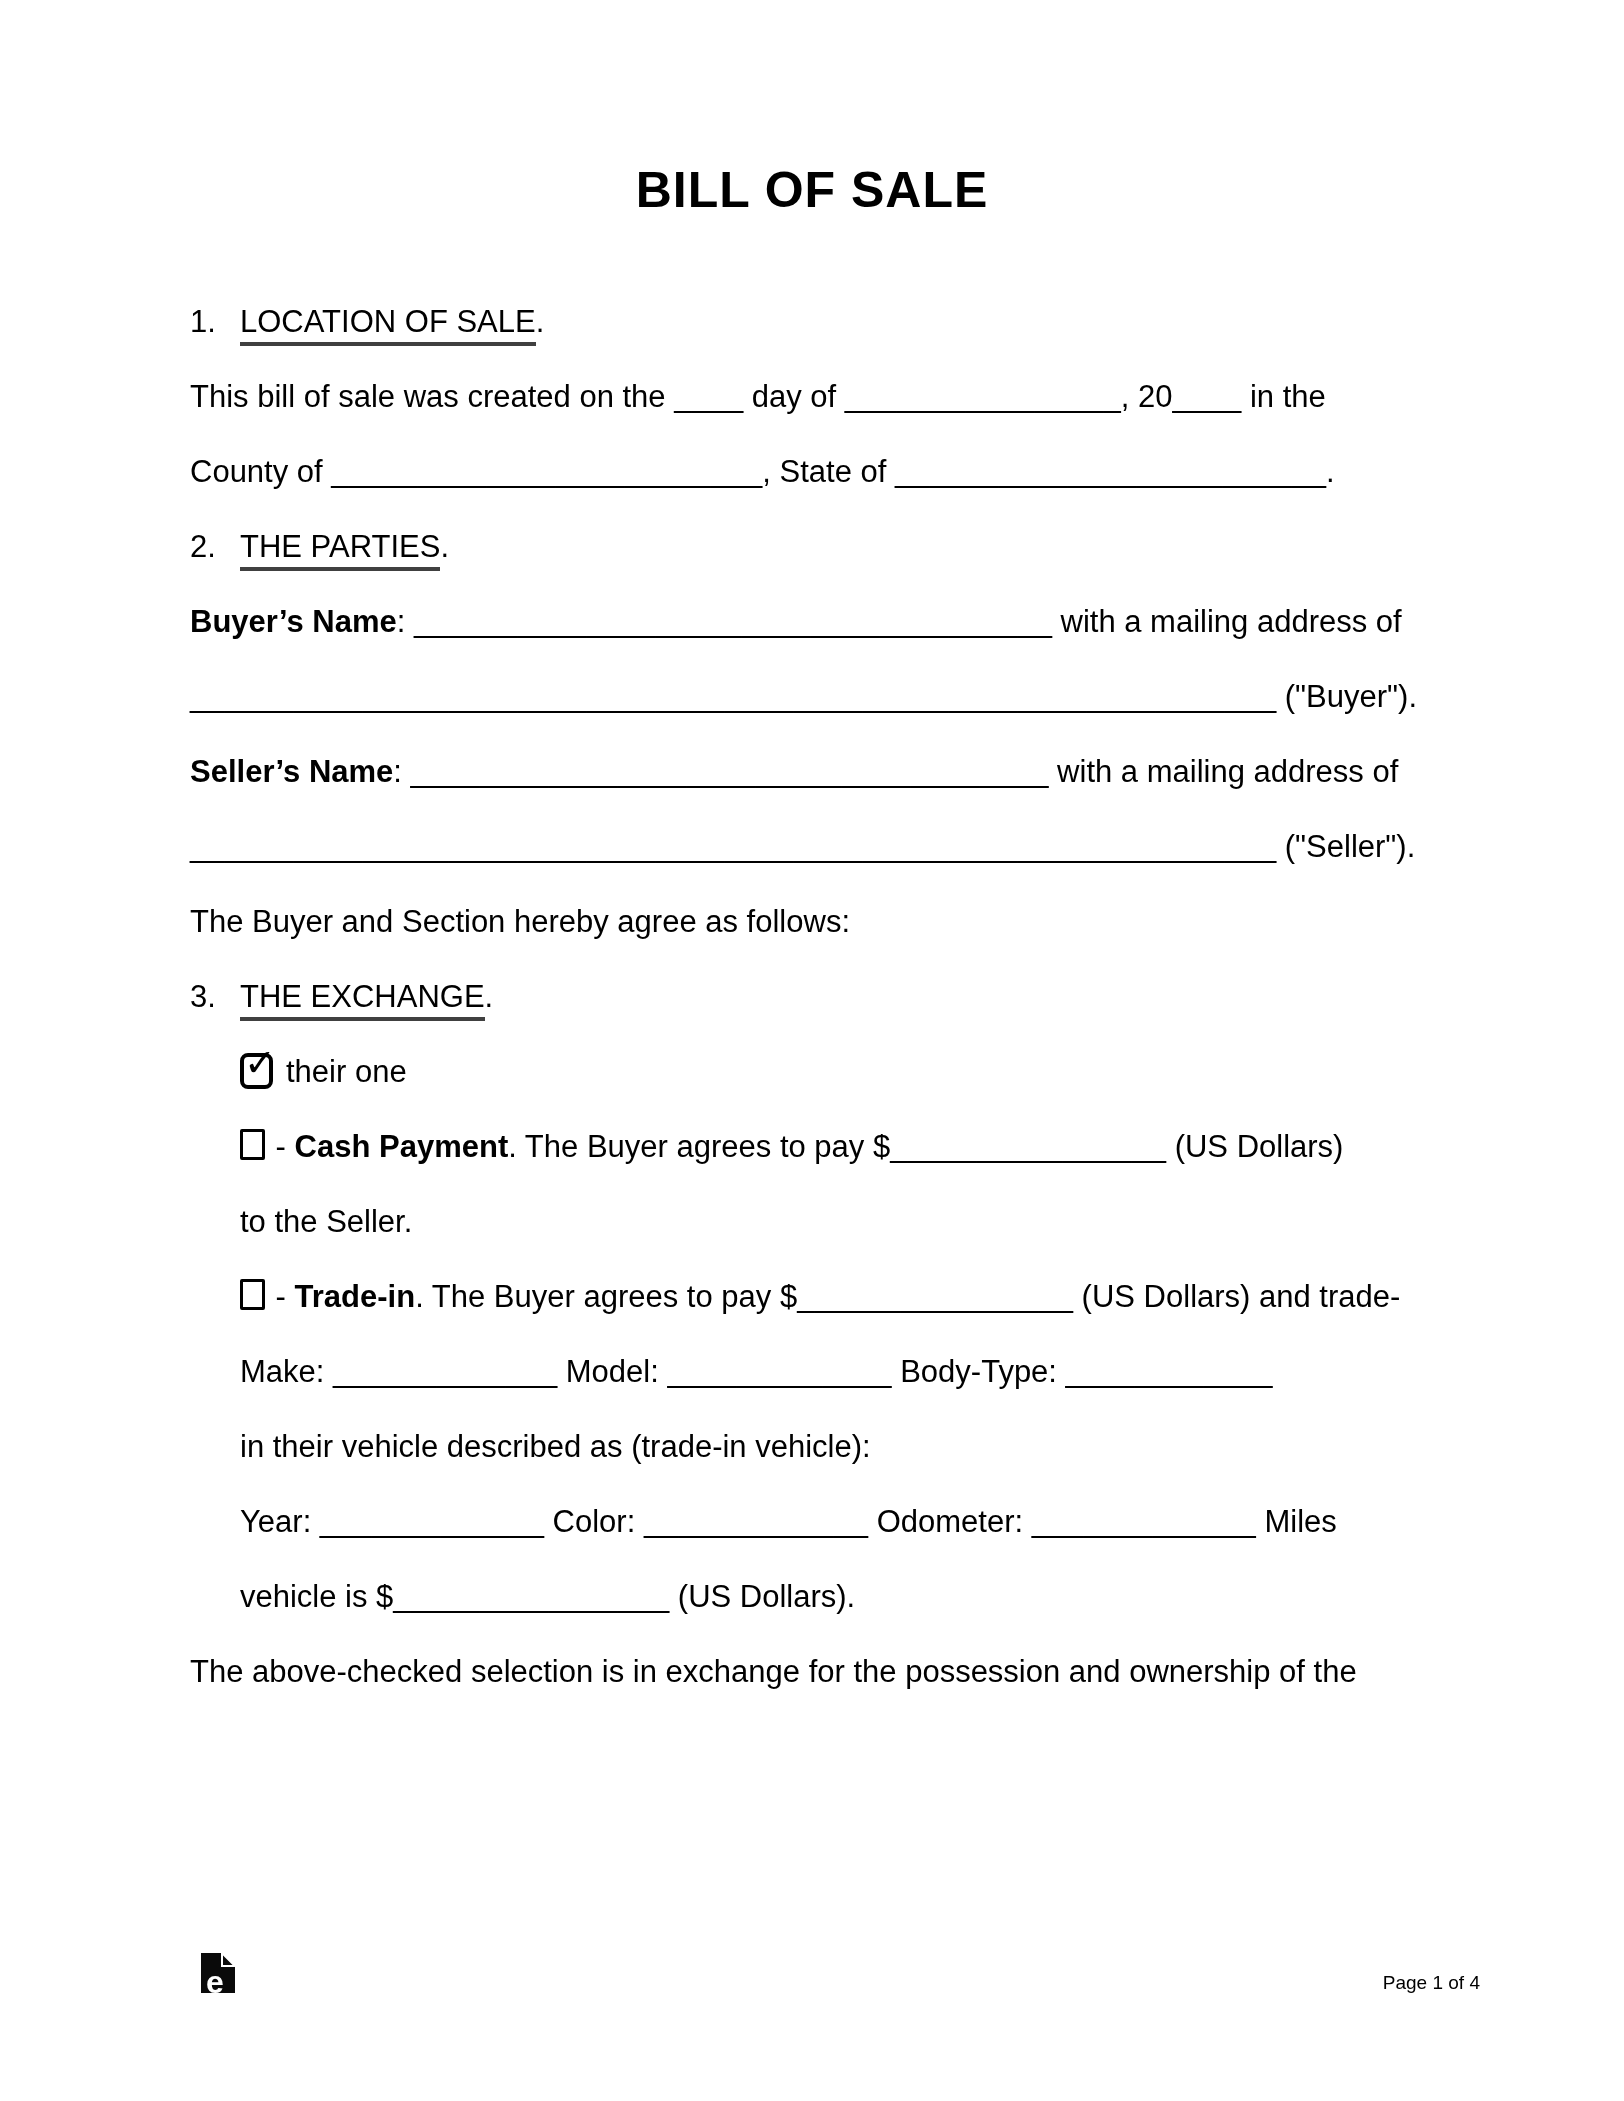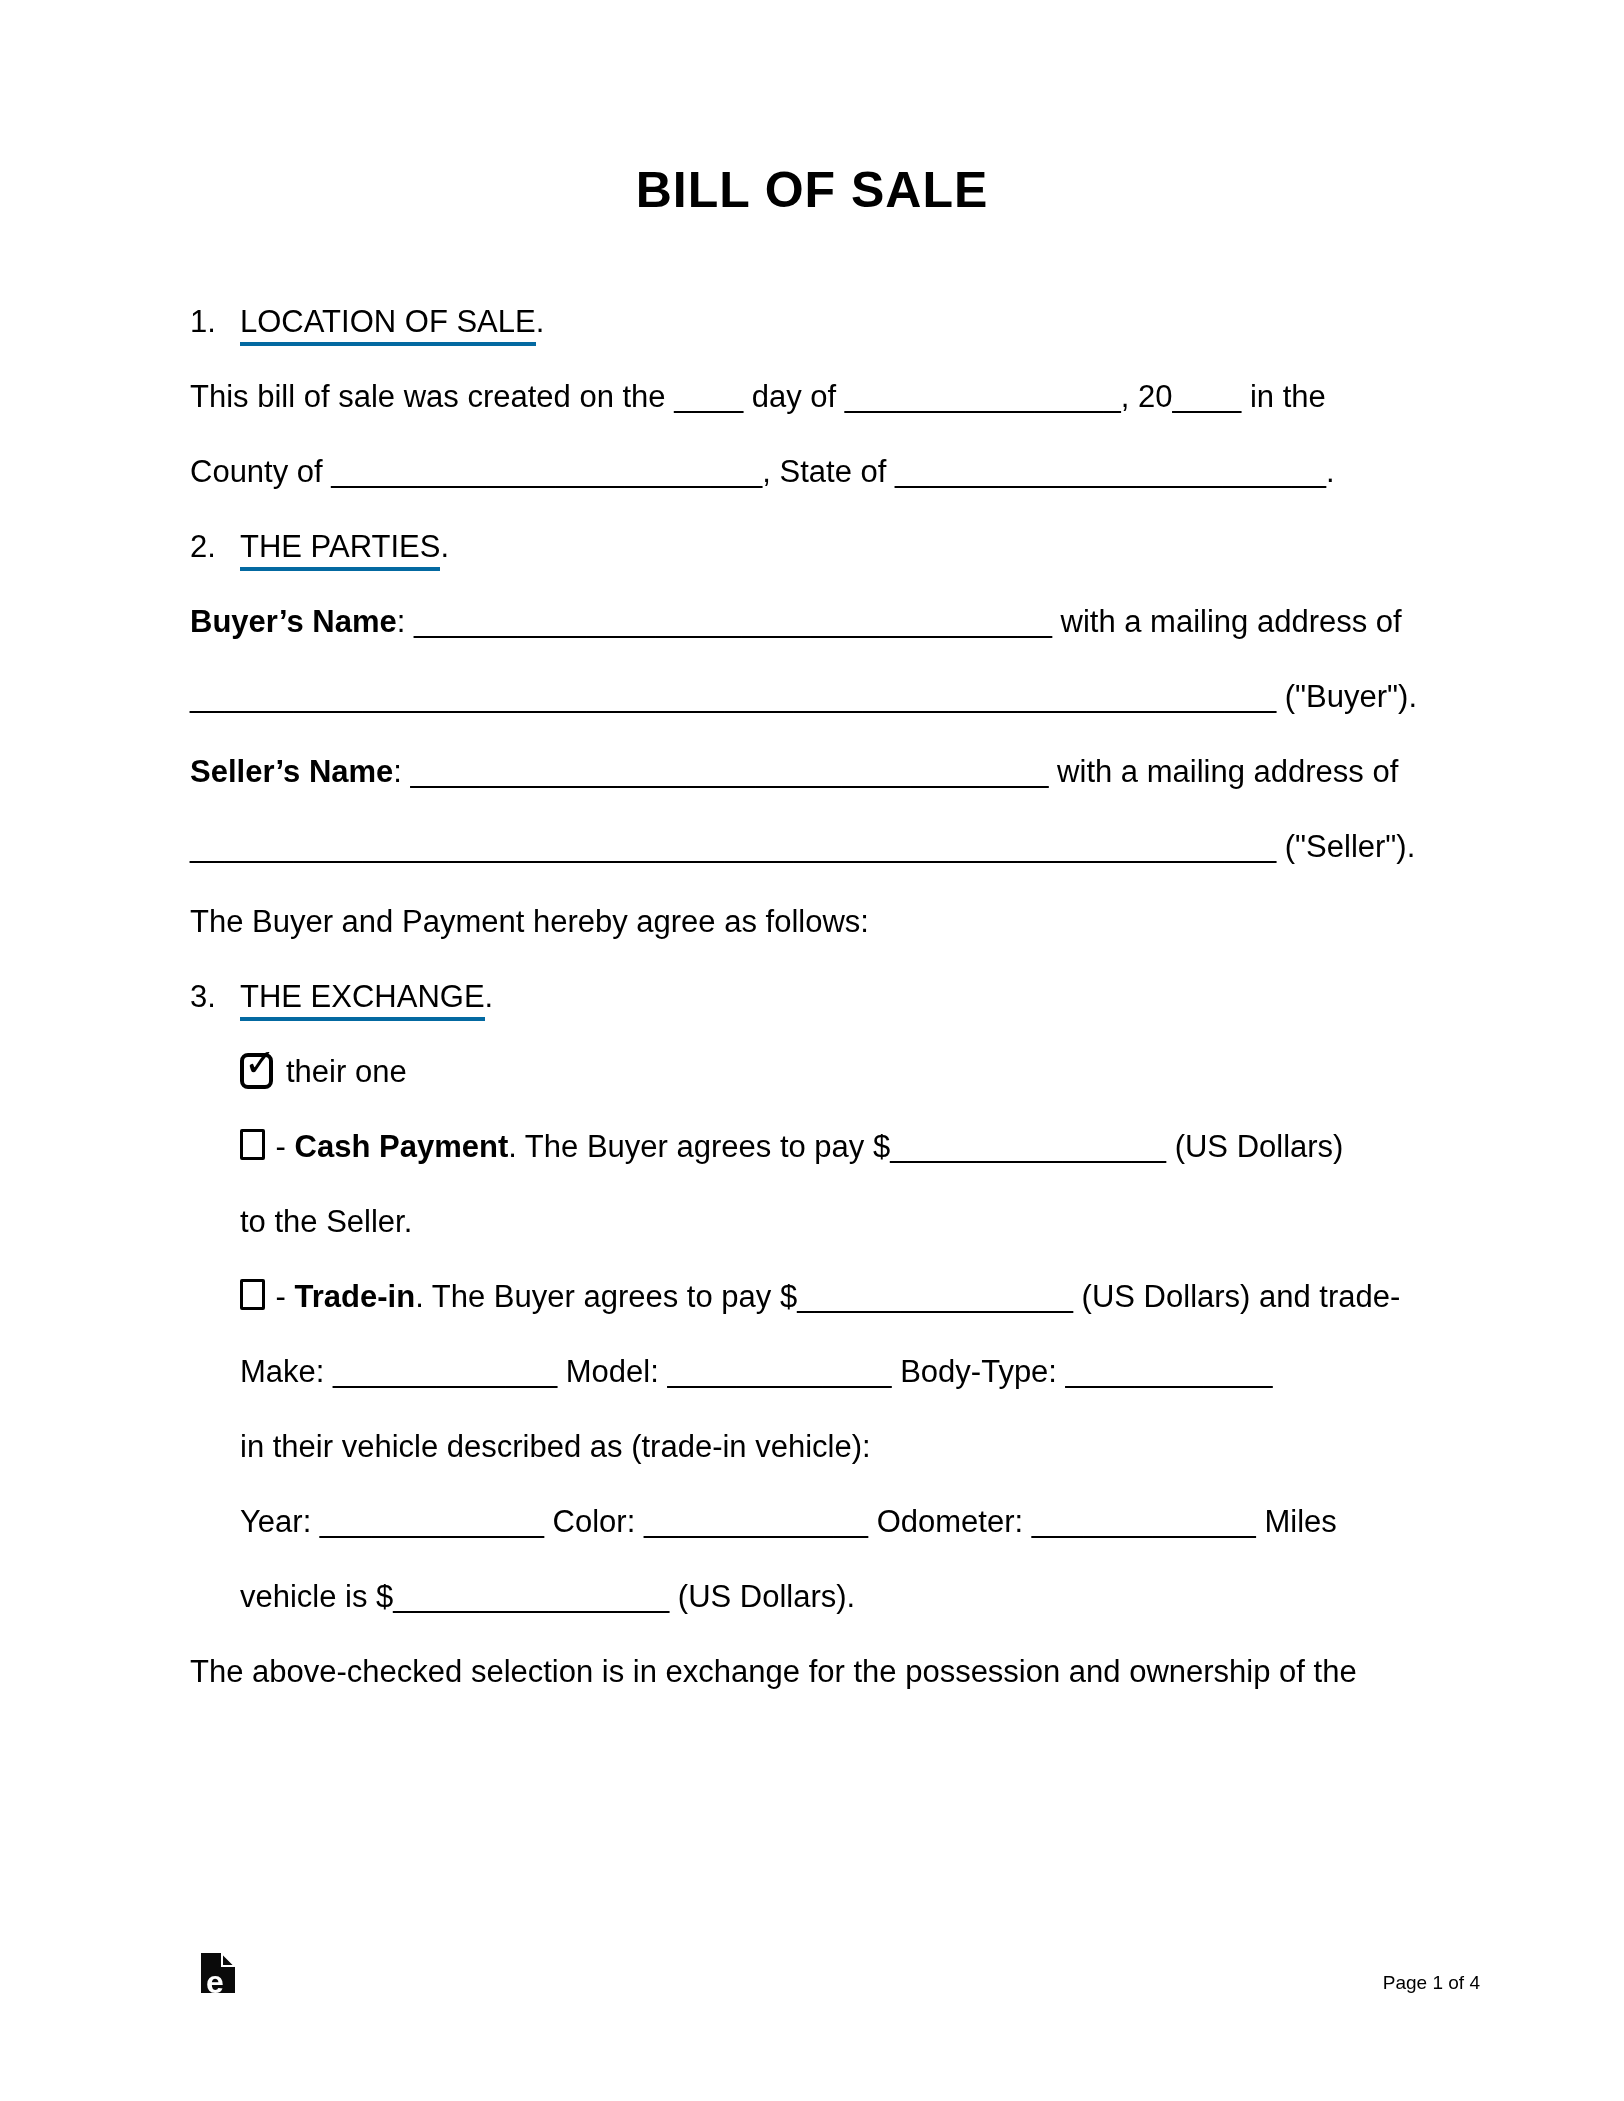--- a/index.html
+++ b/index.html
@@ -24,21 +24,21 @@
   .body-lines { margin-top: 64px; }
   .ln {
     margin: 0;
     font-size: 31px;
     line-height: 75px;
     height: 75px;
     white-space: nowrap;
   }
   .indent { padding-left: 50px; }
   .num { display: inline-block; width: 50px; }
-  .hu { border-bottom: 4px solid #0369a1; padding-bottom: 3px; }
+  .hu { border-bottom: 4px solid #404040; padding-bottom: 3px; }
   .b { font-weight: bold; }
   
   .cb-checked {
     display: inline-block;
     position: relative;
     width: 25px;
     height: 28px;
     border: 4px solid #000;
     border-radius: 8px;
     vertical-align: -7px;
@@ -91,21 +91,21 @@
       <p class="ln"><span class="num">2.</span><span class="hu">THE PARTIES</span><span>.</span></p>
 
       <p class="ln"><span class="b">Buyer’s Name</span><span>: _____________________________________ with a mailing address of</span></p>
 
       <p class="ln">_______________________________________________________________ ("Buyer").</p>
 
       <p class="ln"><span class="b">Seller’s Name</span><span>: _____________________________________ with a mailing address of</span></p>
 
       <p class="ln">_______________________________________________________________ ("Seller").</p>
 
-      <p class="ln">The Buyer and Payment hereby agree as follows:</p>
+      <p class="ln">The Buyer and Section hereby agree as follows:</p>
 
       <p class="ln"><span class="num">3.</span><span class="hu">THE EXCHANGE</span><span>.</span></p>
 
       <p class="ln indent"><span class="cb-checked"><span class="glyph">✓</span></span><span>their one</span></p>
 
       <p class="ln indent"><span class="cb-empty"></span><span> - </span><span class="b">Cash Payment</span><span>. The Buyer agrees to pay $________________ (US Dollars)</span></p>
 
       <p class="ln indent">to the Seller.</p>
 
       <p class="ln indent"><span class="cb-empty"></span><span> - </span><span class="b">Trade-in</span><span>. The Buyer agrees to pay $________________ (US Dollars) and trade-</span></p>

